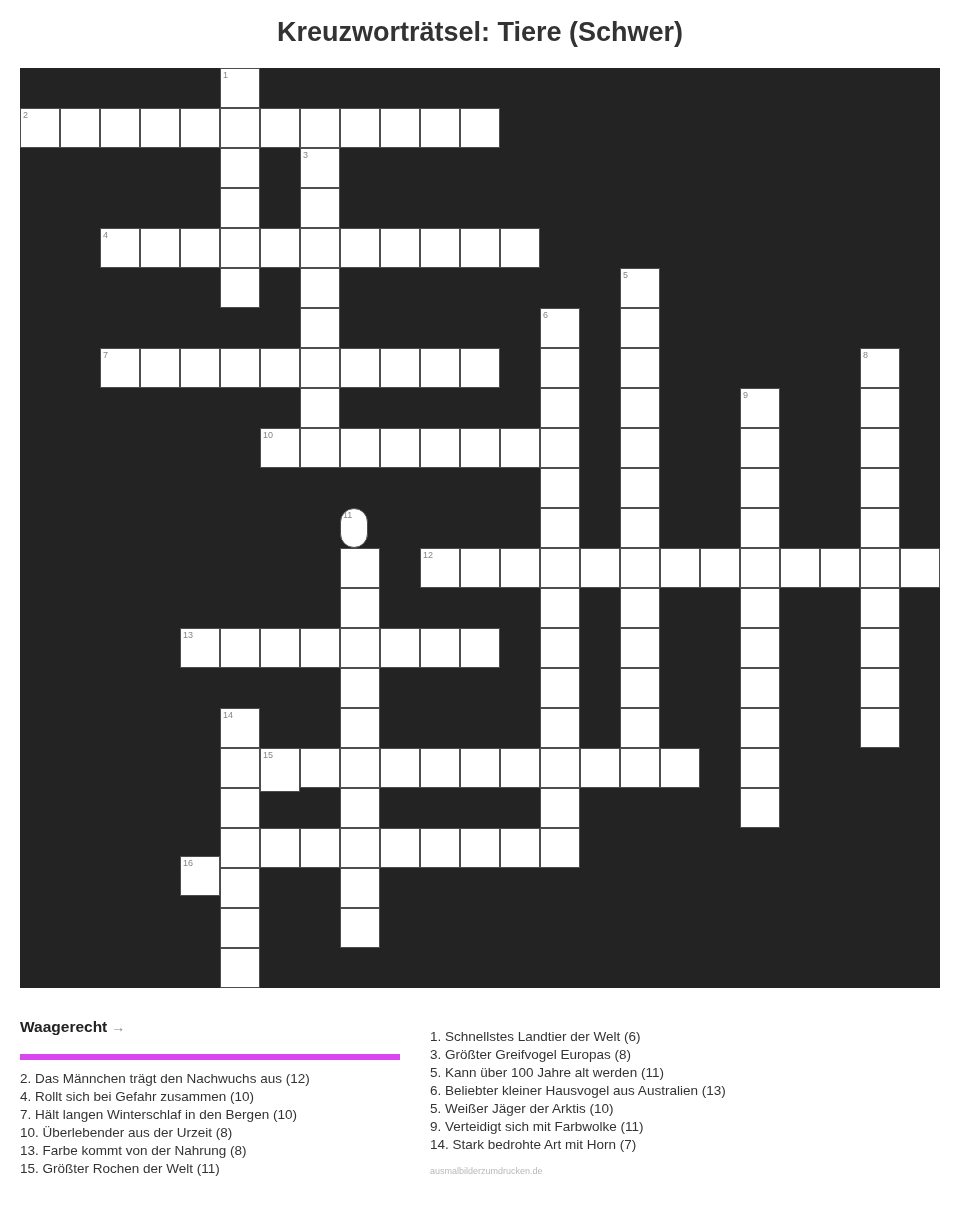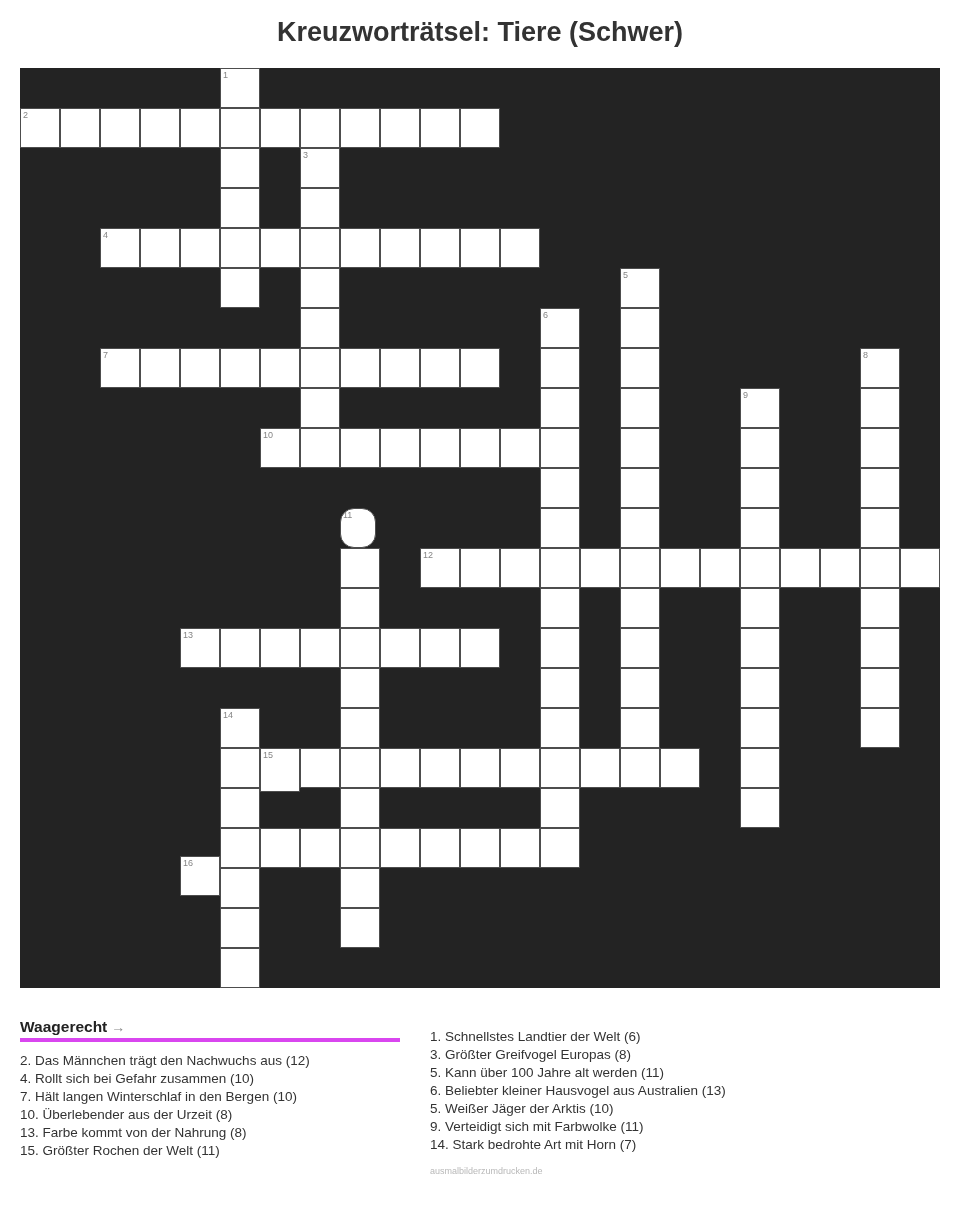--- a/index.html
+++ b/index.html
@@ -40,22 +40,22 @@
     display: flex;
     gap: 30px;
     margin: 30px 20px 0;
   }
   .clue-col { width: 380px; }
   .clue-heading {
     font-size: 15.5px;
     line-height: 18px;
     font-weight: bold;
     color: #222222;
-    padding-bottom: 2px;
-    border-bottom: 4px solid #d946ef;
+    padding-bottom: 18px;
+    border-bottom: 6px solid #d946ef;
   }
   .clue-heading .arrow {
     color: #888888;
     font-weight: normal;
     font-size: 14px;
     margin-left: 4px;
   }
   ul.clue-list {
     list-style: none;
     margin: 10px 0 0;
@@ -161,21 +161,21 @@
       <div class="cell" style="left: 440px; top: 360px; width: 40px; height: 40px; background: rgb(255, 255, 255); border-color: rgb(77, 77, 77);"></div>
       <div class="cell" style="left: 480px; top: 360px; width: 40px; height: 40px; background: rgb(255, 255, 255); border-color: rgb(77, 77, 77);"></div>
       <div class="cell" style="left: 520px; top: 360px; width: 40px; height: 40px; background: rgb(255, 255, 255); border-color: rgb(77, 77, 77);"></div>
       <div class="cell" style="left: 600px; top: 360px; width: 40px; height: 40px; background: rgb(255, 255, 255); border-color: rgb(77, 77, 77);"></div>
       <div class="cell" style="left: 720px; top: 360px; width: 40px; height: 40px; background: rgb(255, 255, 255); border-color: rgb(77, 77, 77);"></div>
       <div class="cell" style="left: 840px; top: 360px; width: 40px; height: 40px; background: rgb(255, 255, 255); border-color: rgb(77, 77, 77);"></div>
       <div class="cell" style="left: 520px; top: 400px; width: 40px; height: 40px; background: rgb(255, 255, 255); border-color: rgb(77, 77, 77);"></div>
       <div class="cell" style="left: 600px; top: 400px; width: 40px; height: 40px; background: rgb(255, 255, 255); border-color: rgb(77, 77, 77);"></div>
       <div class="cell" style="left: 720px; top: 400px; width: 40px; height: 40px; background: rgb(255, 255, 255); border-color: rgb(77, 77, 77);"></div>
       <div class="cell" style="left: 840px; top: 400px; width: 40px; height: 40px; background: rgb(255, 255, 255); border-color: rgb(77, 77, 77);"></div>
-      <div class="cell" style="left: 320px; top: 440px; width: 36px; height: 40px; background: rgb(255, 255, 255); border-color: rgb(77, 77, 77); border-radius: 14px;">
+      <div class="cell" style="left: 320px; top: 440px; width: 28px; height: 40px; background: rgb(255, 255, 255); border-color: rgb(77, 77, 77); border-radius: 14px;">
         <span class="num" style="color: rgb(133, 133, 133);">11</span>
       </div>
       <div class="cell" style="left: 520px; top: 440px; width: 40px; height: 40px; background: rgb(255, 255, 255); border-color: rgb(77, 77, 77);"></div>
       <div class="cell" style="left: 600px; top: 440px; width: 40px; height: 40px; background: rgb(255, 255, 255); border-color: rgb(77, 77, 77);"></div>
       <div class="cell" style="left: 720px; top: 440px; width: 40px; height: 40px; background: rgb(255, 255, 255); border-color: rgb(77, 77, 77);"></div>
       <div class="cell" style="left: 840px; top: 440px; width: 40px; height: 40px; background: rgb(255, 255, 255); border-color: rgb(77, 77, 77);"></div>
       <div class="cell" style="left: 320px; top: 480px; width: 40px; height: 40px; background: rgb(255, 255, 255); border-color: rgb(77, 77, 77);"></div>
       <div class="cell" style="left: 400px; top: 480px; width: 40px; height: 40px; background: rgb(255, 255, 255); border-color: rgb(77, 77, 77);">
         <span class="num" style="color: rgb(133, 133, 133);">12</span>
       </div>

